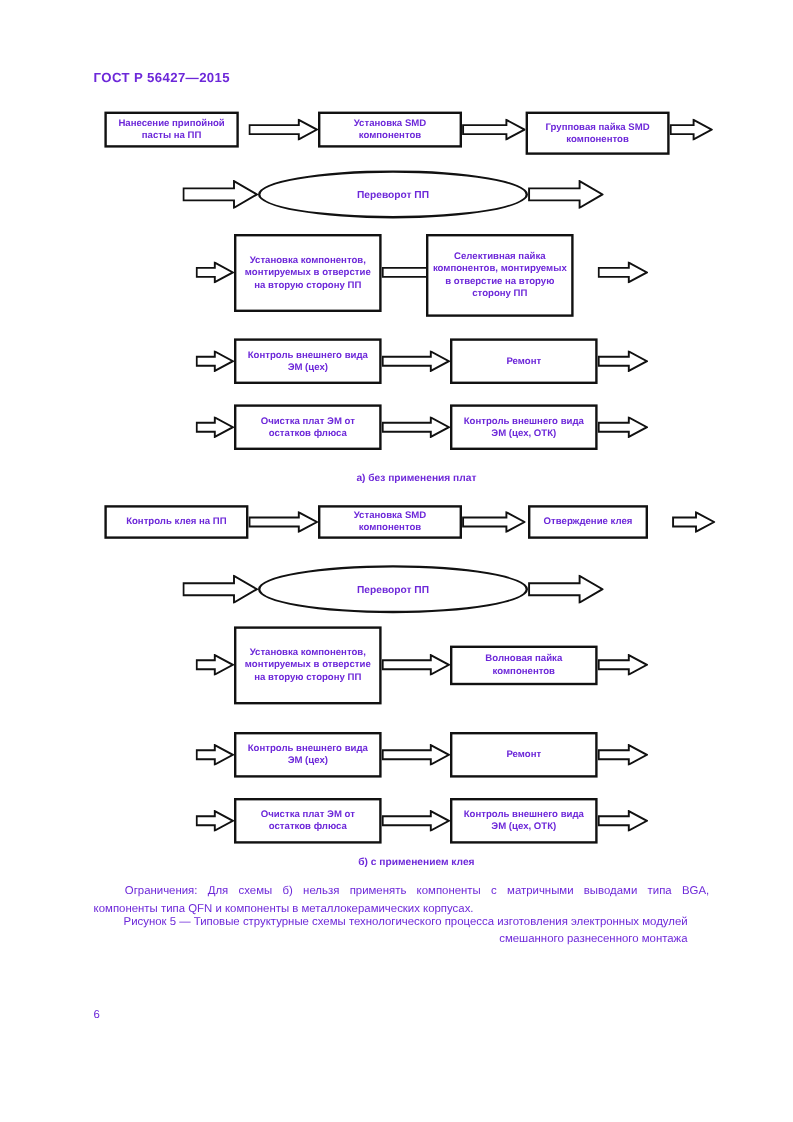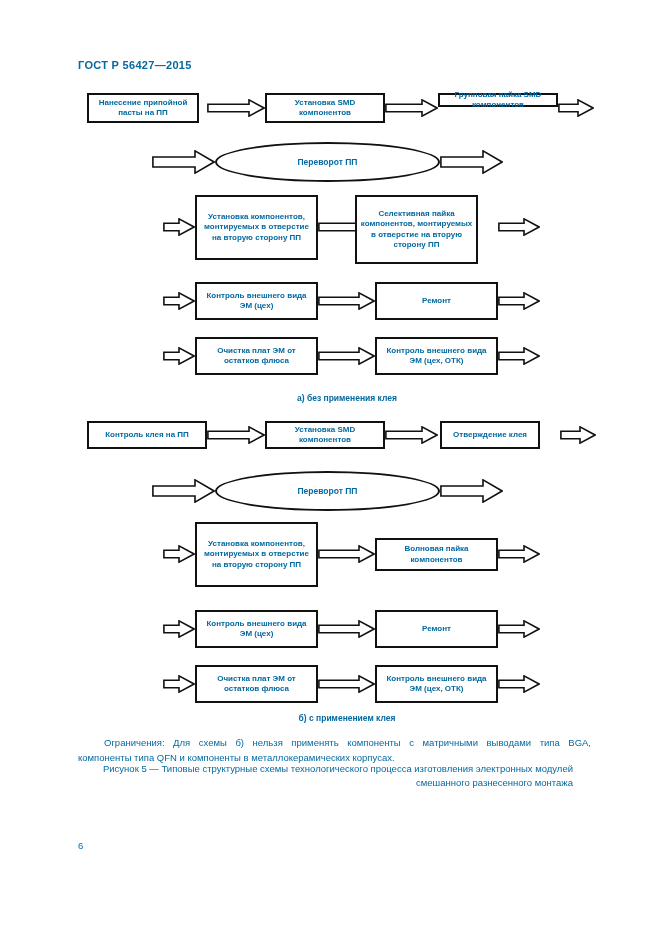--- a/index.html
+++ b/index.html
@@ -1,18 +1,18 @@
 <!DOCTYPE html>
 <html><head>
 <meta charset="utf-8">
 <style>
   html,body { margin:0; padding:0; background:#e8e8e8; }
   .page {
     position:relative; width:661px; height:935px; margin:0 auto;
-    background:#ffffff; font-family:"Liberation Sans", sans-serif; color:#0369a1;
+    background:#ffffff; font-family:"Liberation Sans", sans-serif; color:#6d28d9;
     overflow:hidden;
   }
   .hdr {
     position:absolute; left:78px; top:59px;
     font-size:11px; font-weight:bold; letter-spacing:0.3px;
   }
   .fbox {
     position:absolute; box-sizing:border-box;
     border:2px solid #111; background:#fff;
     display:flex; align-items:center; justify-content:center;
@@ -56,21 +56,21 @@
       <svg width="58" height="18" viewBox="0 0 58 18">
         <polygon points="0.9,5.25 42,5.25 42,0.9 57.1,9 42,17.1 42,12.75 0.9,12.75" fill="#fff" stroke="#111111" stroke-width="1.6" stroke-linejoin="miter"></polygon>
       </svg>
     </div>
   <div class="fbox" style="left:265px;top:93px;width:120px;height:30px">Установка SMD компонентов</div>
   <div class="arrow" style="left:385px;top:99px;width:53px;height:18px">
       <svg width="53" height="18" viewBox="0 0 53 18">
         <polygon points="0.9,5.25 37,5.25 37,0.9 52.1,9 37,17.1 37,12.75 0.9,12.75" fill="#fff" stroke="#111111" stroke-width="1.6" stroke-linejoin="miter"></polygon>
       </svg>
     </div>
-  <div class="fbox" style="left:438px;top:93px;width:120px;height:14px">Групповая пайка SMD компонентов</div>
+  <div class="fbox" style="left:438px;top:93px;width:120px;height:36px">Групповая пайка SMD компонентов</div>
   <div class="arrow" style="left:558px;top:99px;width:36px;height:18px">
       <svg width="36" height="18" viewBox="0 0 36 18">
         <polygon points="0.9,5.25 20,5.25 20,0.9 35.1,9 20,17.1 20,12.75 0.9,12.75" fill="#fff" stroke="#111111" stroke-width="1.6" stroke-linejoin="miter"></polygon>
       </svg>
     </div>
 
   <div class="arrow" style="left:152px;top:150px;width:63px;height:24px">
       <svg width="63" height="24" viewBox="0 0 63 24">
         <polygon points="0.9,7 43,7 43,0.9 62.1,12 43,23.1 43,17 0.9,17" fill="#fff" stroke="#111111" stroke-width="1.6" stroke-linejoin="miter"></polygon>
       </svg>
@@ -129,21 +129,21 @@
         <polygon points="0.9,5.25 41,5.25 41,0.9 56.1,9 41,17.1 41,12.75 0.9,12.75" fill="#fff" stroke="#111111" stroke-width="1.6" stroke-linejoin="miter"></polygon>
       </svg>
     </div>
   <div class="fbox" style="left:375px;top:337px;width:123px;height:38px">Контроль внешнего вида ЭМ (цех, ОТК)</div>
   <div class="arrow" style="left:498px;top:347px;width:42px;height:18px">
       <svg width="42" height="18" viewBox="0 0 42 18">
         <polygon points="0.9,5.25 26,5.25 26,0.9 41.1,9 26,17.1 26,12.75 0.9,12.75" fill="#fff" stroke="#111111" stroke-width="1.6" stroke-linejoin="miter"></polygon>
       </svg>
     </div>
 
-  <div class="dcap" style="top:393px">а) без применения клея</div>
+  <div class="dcap" style="top:393px">а) без применения плат</div>
 
   <div class="fbox" style="left:87px;top:421px;width:120px;height:28px">Контроль клея на ПП</div>
   <div class="arrow" style="left:207px;top:426px;width:58px;height:18px">
       <svg width="58" height="18" viewBox="0 0 58 18">
         <polygon points="0.9,5.25 42,5.25 42,0.9 57.1,9 42,17.1 42,12.75 0.9,12.75" fill="#fff" stroke="#111111" stroke-width="1.6" stroke-linejoin="miter"></polygon>
       </svg>
     </div>
   <div class="fbox" style="left:265px;top:421px;width:120px;height:28px">Установка SMD компонентов</div>
   <div class="arrow" style="left:385px;top:426px;width:53px;height:18px">
       <svg width="53" height="18" viewBox="0 0 53 18">

